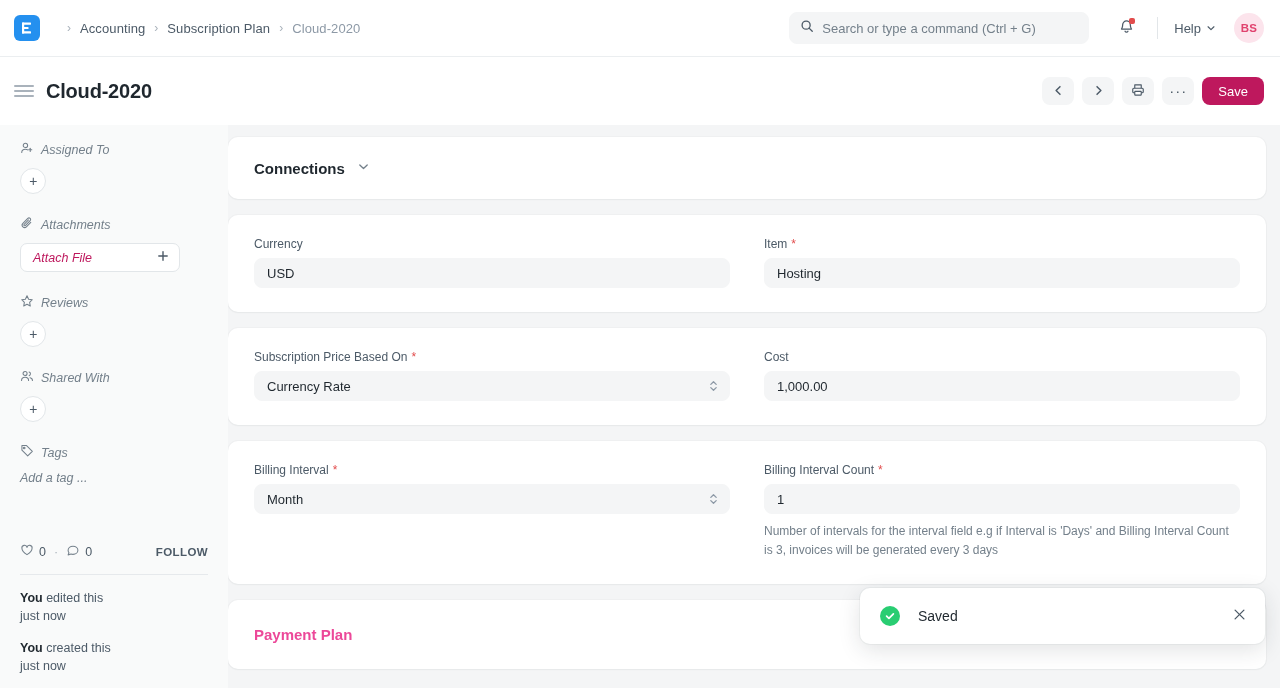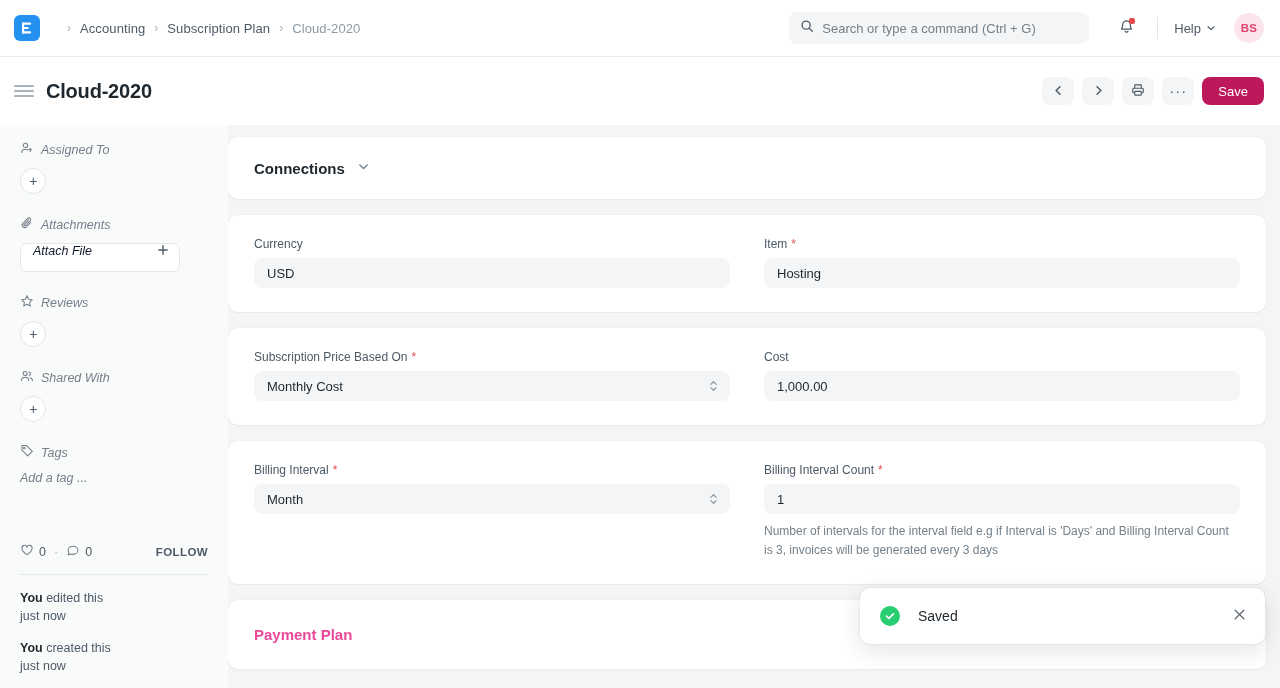--- a/index.html
+++ b/index.html
@@ -131,23 +131,23 @@
   .side-label svg { flex: 0 0 auto; }
   .plus-circle {
     width: 26px; height: 26px; border-radius: 50%;
     background: #fff; border: 1px solid #e2e6e9;
     display: flex; align-items: center; justify-content: center;
     cursor: pointer; color: #4c5a67; font-size: 14px; line-height: 1;
   }
   .attach-btn {
     width: 160px; height: 29px; border-radius: 7px;
     background: #fff; border: 1px solid #e2e6e9;
-    display: flex; justify-content: space-between;
+    display: flex; align-items: center; justify-content: space-between;
     padding: 0 10px 0 12px; cursor: pointer;
-    font-size: 12.5px; color: #0f172a;
+    font-size: 12.5px; color: #be185d;
   }
   .tag-add { font-size: 12.5px; color: #74808b; cursor: pointer; }
 
   .side-meta {
     display: flex; align-items: center;
     margin-top: 58px;
     font-size: 12.5px; color: #4c5a67;
   }
   .side-meta .stat { display: flex; align-items: center; gap: 5px; cursor: pointer; }
   .side-meta .dot-sep { margin: 0 8px; color: #a9b2bb; }
@@ -475,21 +475,21 @@
     </div>
 
     <div class="card">
       <div class="card-body">
         <div class="col">
           <div class="field-label">
             <span>Subscription Price Based On</span>
             <span class="req">*</span>
           </div>
           <div class="control select">
-            <span>Monthly Cost</span>
+            <span>Currency Rate</span>
             <span class="stepper">
               <svg width="9" height="13" viewBox="0 0 10 14" fill="none" stroke="#8d99a6" stroke-width="1.4" stroke-linecap="round" stroke-linejoin="round">
                 <polyline points="2,5.2 5,2.2 8,5.2"></polyline>
                   <polyline points="2,8.8 5,11.8 8,8.8"></polyline>
               </svg>
             </span>
           </div>
         </div>
         <div class="col">
           <div class="field-label">

